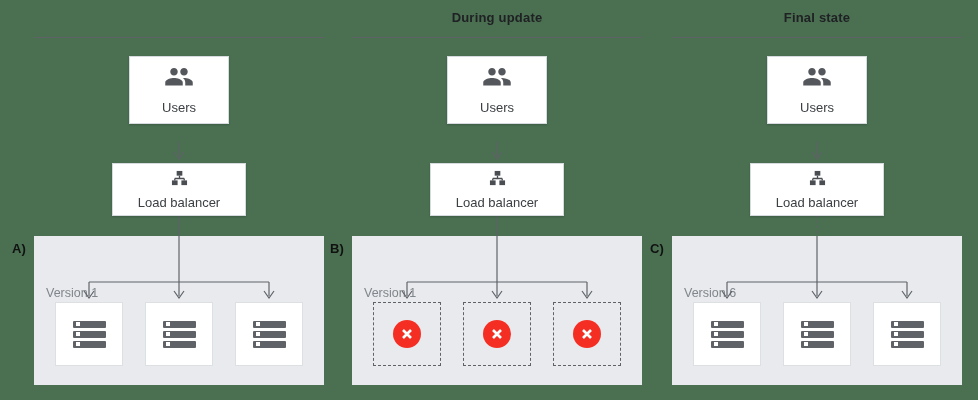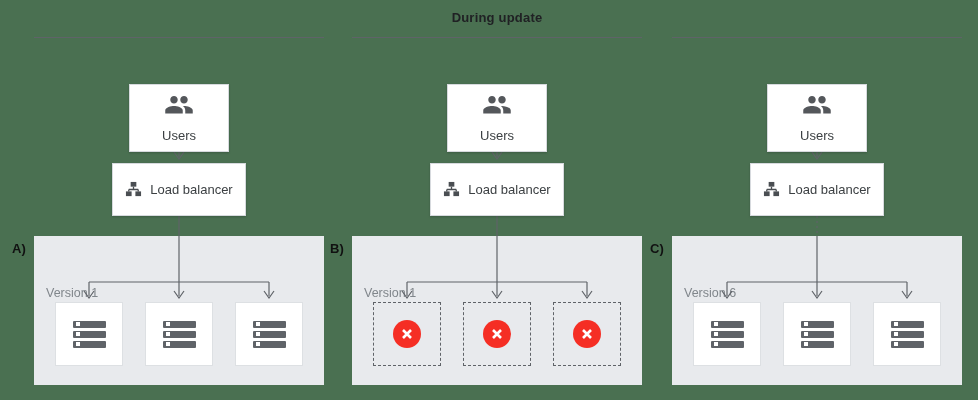--- a/index.html
+++ b/index.html
@@ -32,29 +32,28 @@
     position: absolute; background: #ffffff;
     border: 1px solid #d7dade;
     box-shadow: 0 1px 2px rgba(0,0,0,0.18);
     z-index: 3;
   }
   .users-box {
     top: 56px; left: 50%; transform: translateX(-50%);
     width: 100px; height: 68px;
     display: flex; flex-direction: column; align-items: center; justify-content: center;
     gap: 9px;
-    margin-top: 28px;
   }
   .users-box .box-label, .lb-box .box-label {
     font-size: 13px; color: #3c4043;
   }
   .lb-box {
     top: 163px; left: 50%; transform: translateX(-50%);
     width: 134px; height: 53px;
-    display: flex; flex-direction: row; align-items: center; justify-content: center;
+    display: flex; flex-direction: column; align-items: center; justify-content: center;
     gap: 8px;
   }
 
   .connectors {
     position: absolute; top: 140px; left: 0;
     width: 290px; height: 260px;
     z-index: 2; pointer-events: none;
   }
 
   .panel {
@@ -237,20 +236,21 @@
         <div class="error-circle">
           <svg width="14" height="14" viewBox="0 0 14 14">
               <path d="M3 3 L11 11 M11 3 L3 11" stroke="#ffffff" stroke-width="2.6" fill="none"></path>
             </svg>
         </div>
       </div>
     </div>
   </div>
 
   <div class="column col-final">
+    <div class="col-title">Final state</div>
     <div class="title-underline"></div>
 
     <div class="white-box users-box">
       <svg width="30" height="26" viewBox="0 0 24 20">
         <g transform="translate(0,-3)" fill="#54575b">
           <path d="M16 11c1.66 0 2.99-1.34 2.99-3S17.66 5 16 5c-1.66 0-3 1.34-3 3s1.34 3 3 3zm-8 0c1.66 0 2.99-1.34 2.99-3S9.66 5 8 5C6.34 5 5 6.34 5 8s1.34 3 3 3zm0 2c-2.33 0-7 1.17-7 3.5V19h14v-2.5c0-2.33-4.67-3.5-7-3.5zm8 0c-.29 0-.62.02-.97.05 1.16.84 1.97 1.97 1.97 3.45V19h6v-2.5c0-2.33-4.67-3.5-7-3.5z"></path>
         </g>
       </svg>
       <div class="box-label">Users</div>
     </div>

